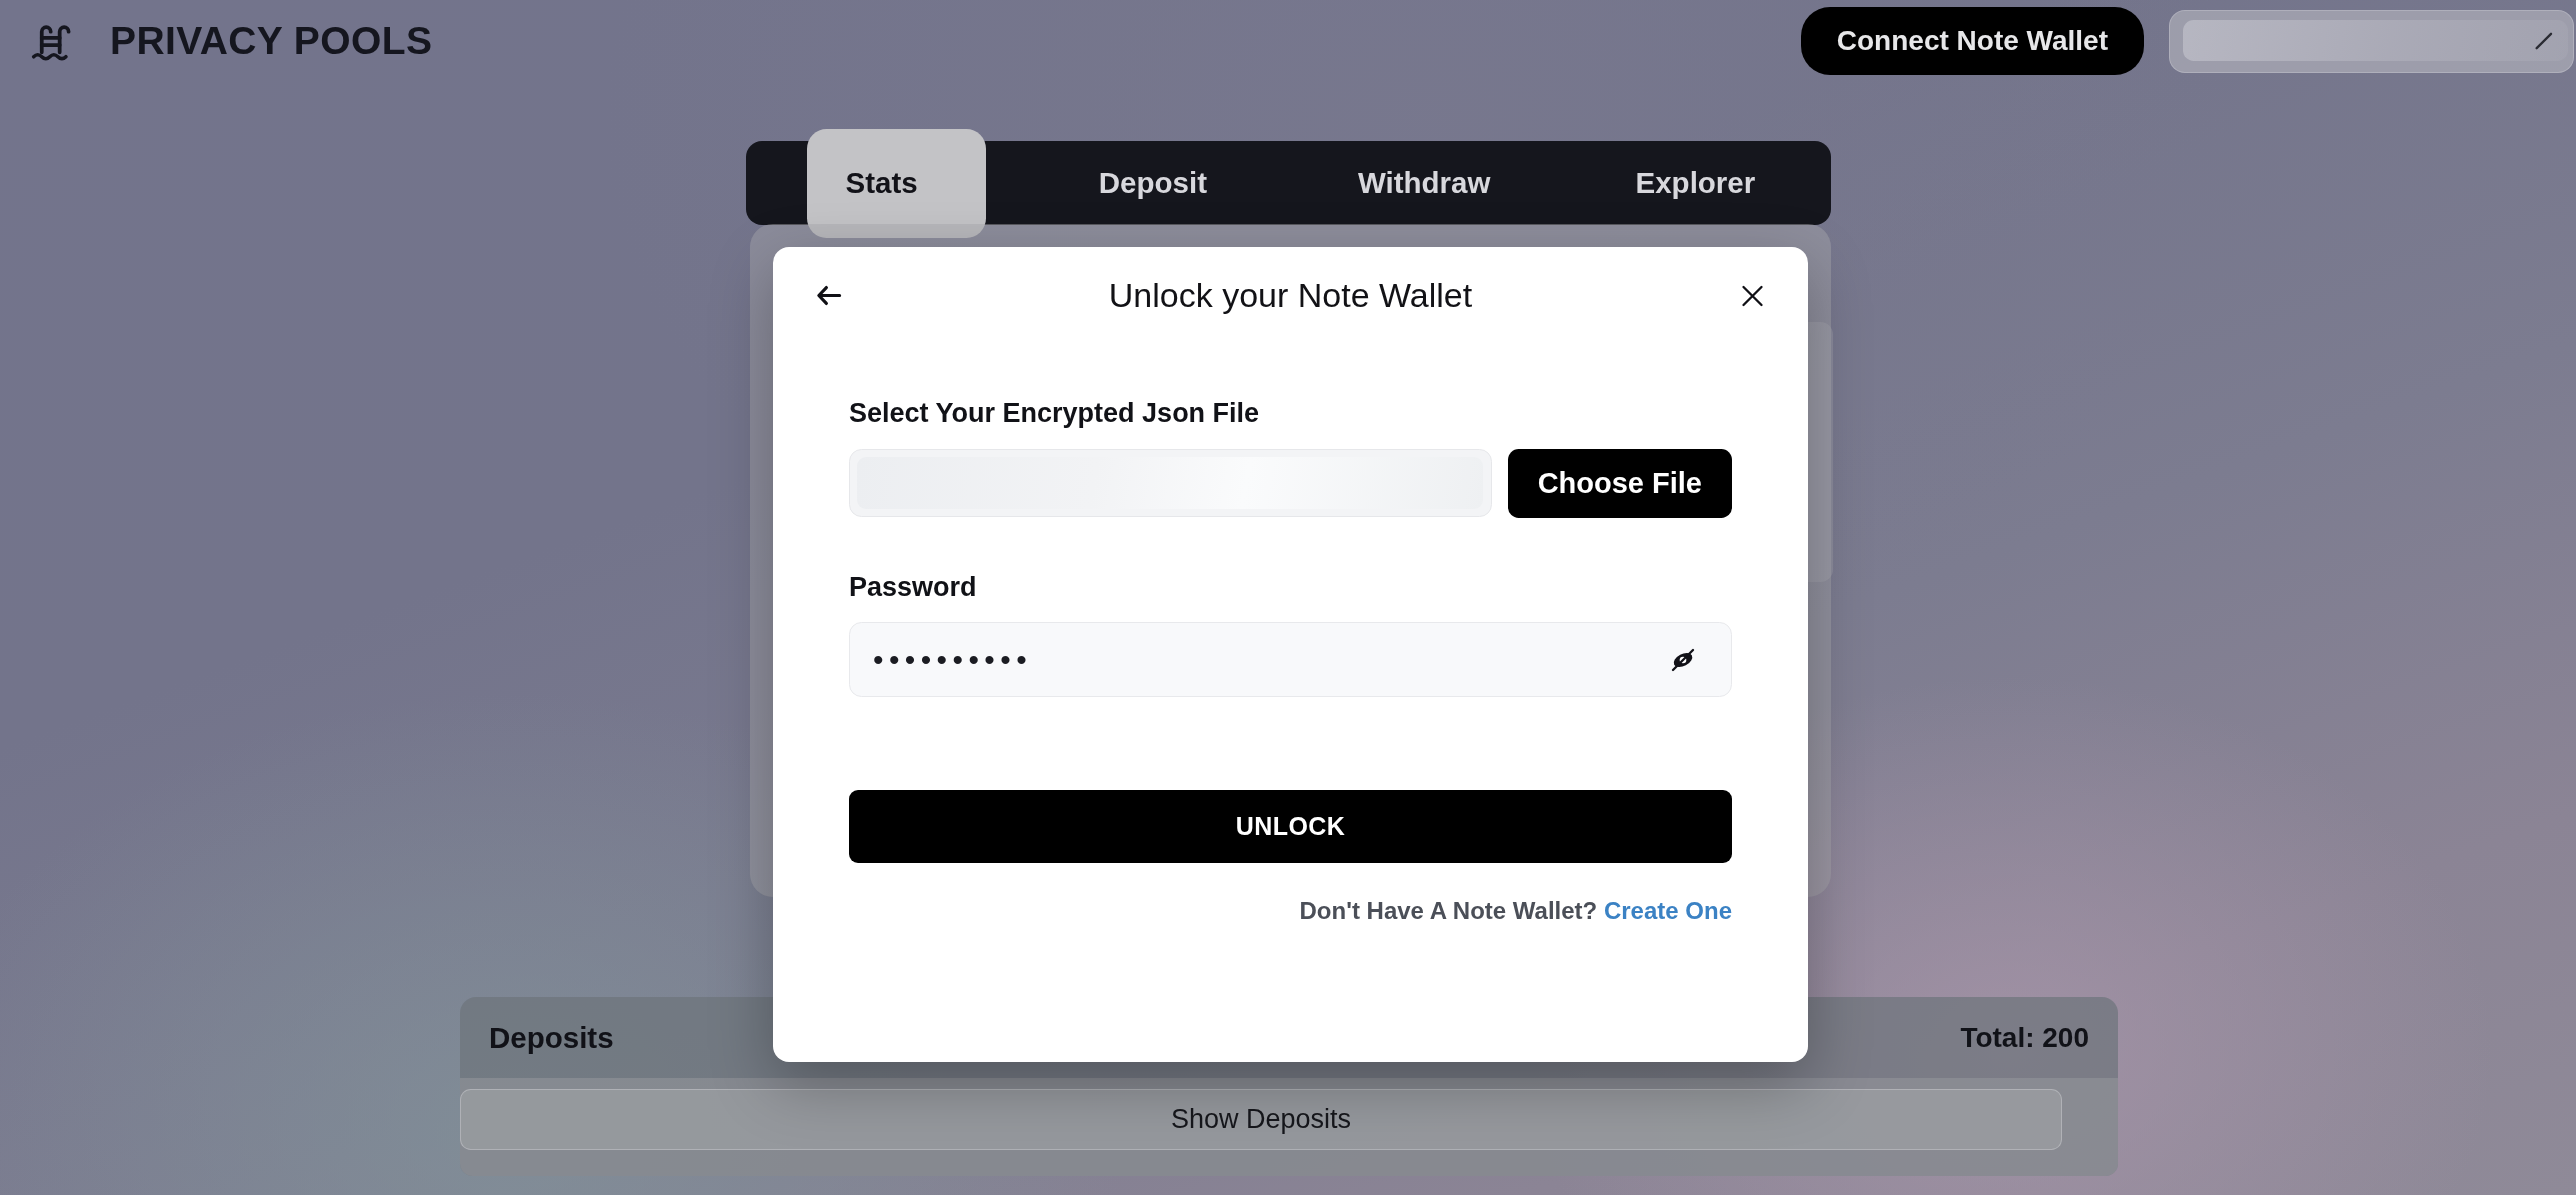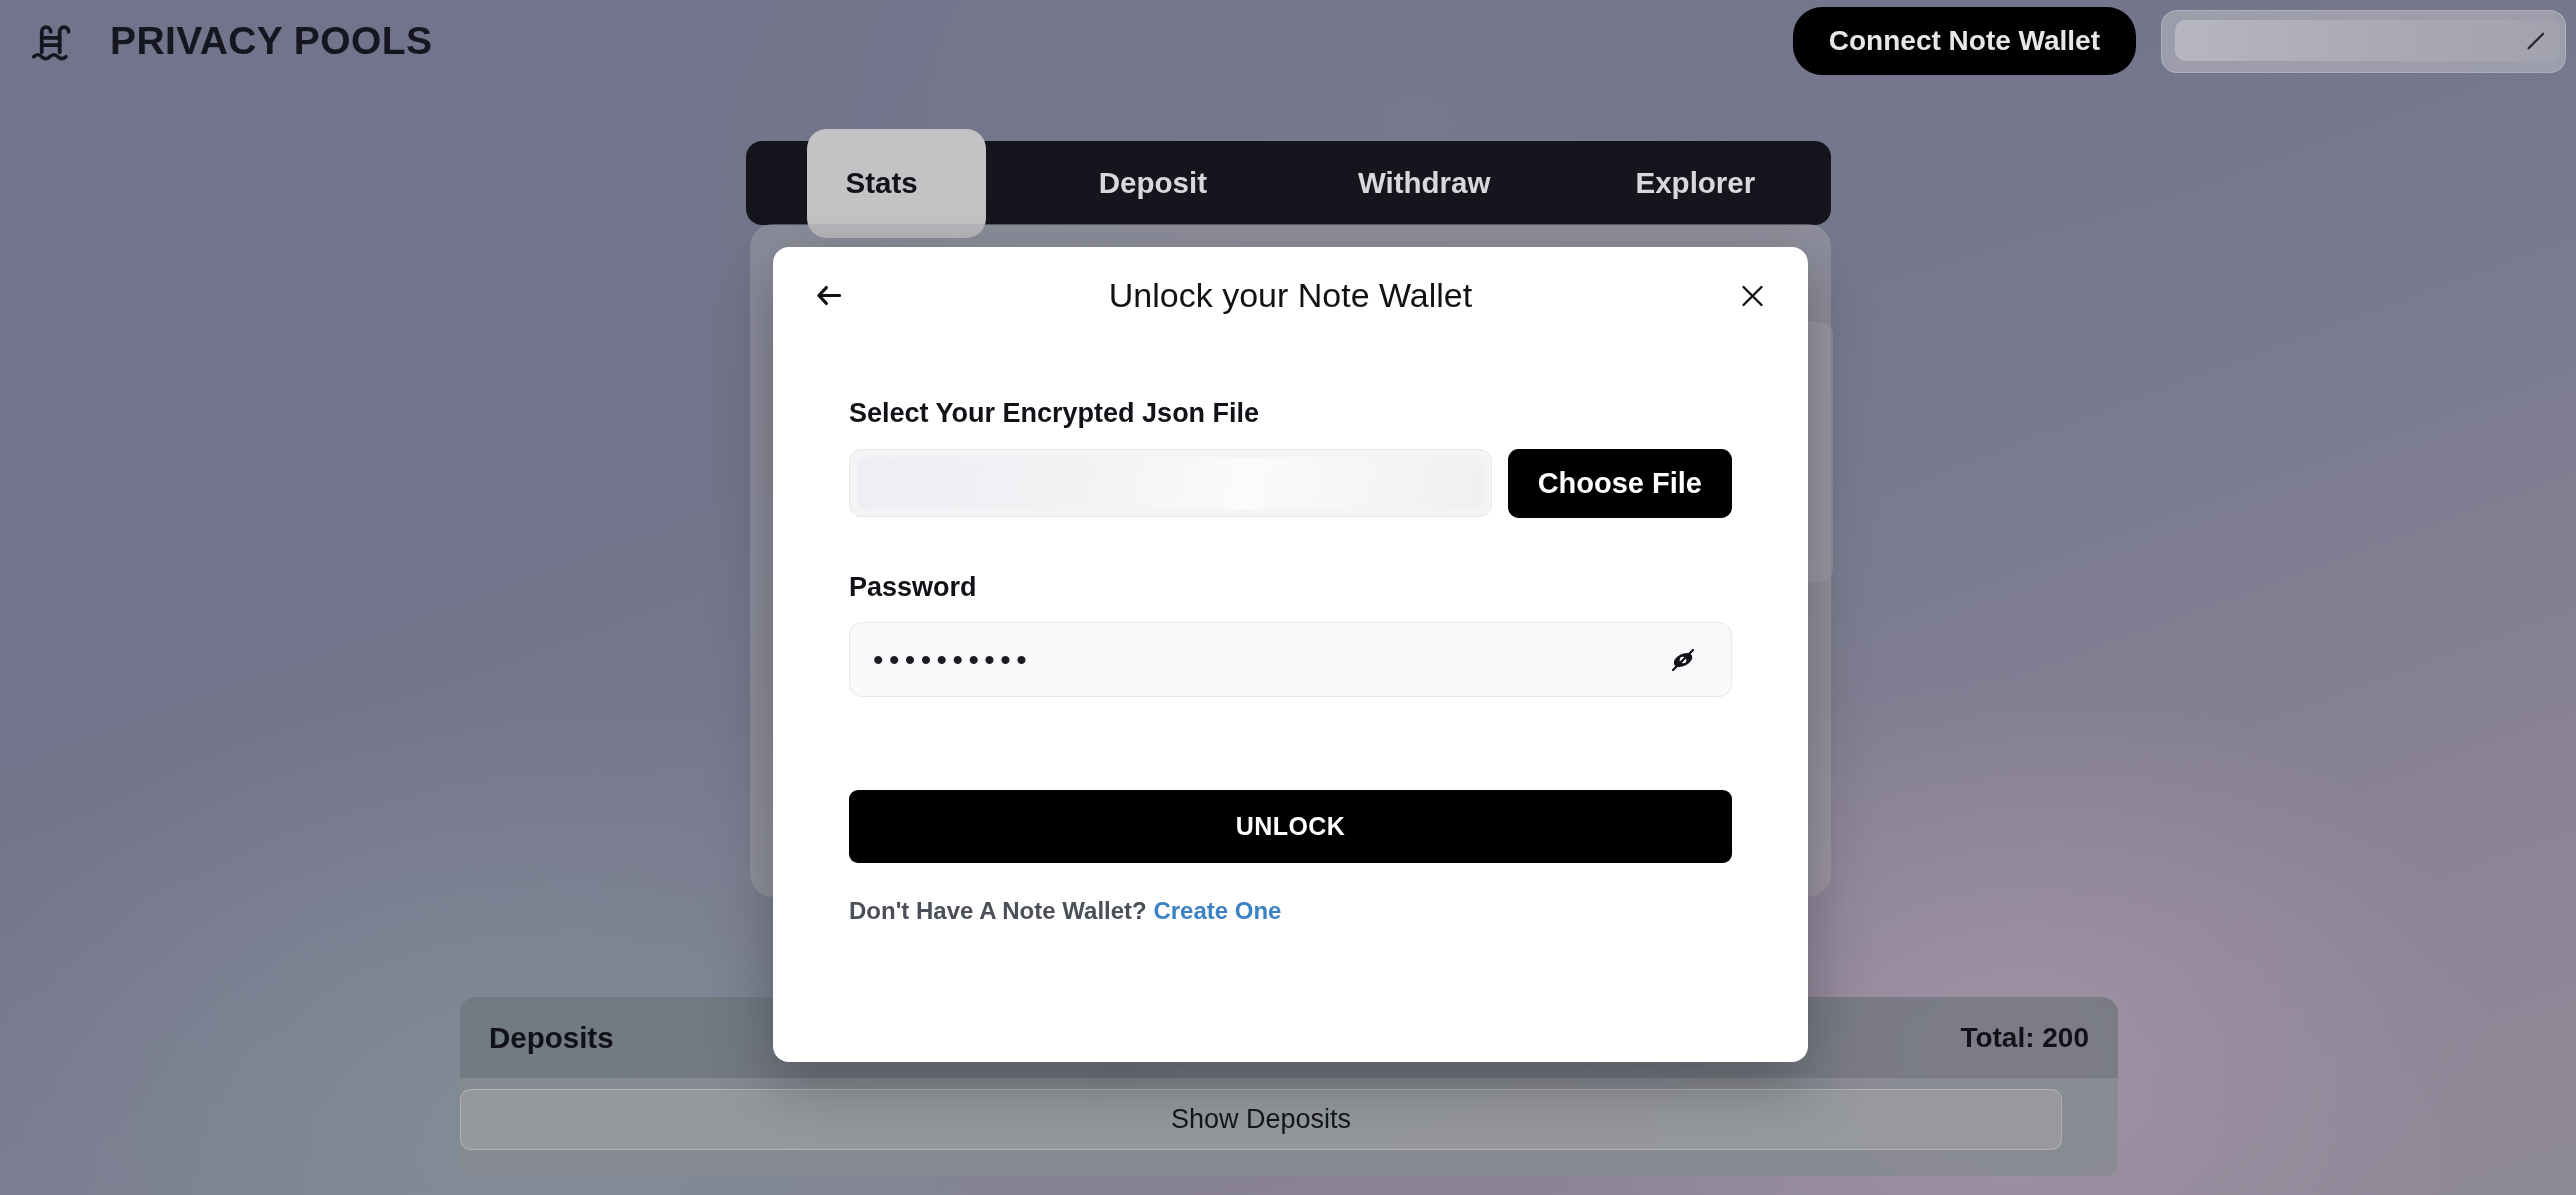--- a/index.html
+++ b/index.html
@@ -23,21 +23,21 @@
     display: flex; align-items: center;
   }
   .brand { display: flex; align-items: center; gap: 35px; margin-left: 30px; text-align: center; }
   .brand-icon { width: 45px; height: 43px; display: block; }
   .brand-text {
     font-size: 39px; font-weight: 700; letter-spacing: 0.4px; color: #15161f;
     white-space: nowrap;
   }
   .topbar-right {
     position: absolute; right: 0; top: 0; height: 82px;
-    display: flex; align-items: center; gap: 25px; padding-right: 10px;
+    display: flex; align-items: center; gap: 25px; padding-right: 2px;
   }
   .connect-btn {
     background: #000; color: #e7e7e9; border: none;
     font-size: 28px; font-weight: 600; font-family: inherit;
     border-radius: 29px; padding: 18px 36px; cursor: pointer;
     white-space: nowrap;
   }
   .wallet-pill {
     width: 405px; height: 63px; border-radius: 16px;
     background: rgba(190,190,196,0.55);
@@ -175,21 +175,21 @@
     background: none; border: none; cursor: pointer; padding: 0;
     width: 32px; height: 32px; display: flex; align-items: center; justify-content: center;
   }
   .unlock-btn {
     display: block; width: 100%; height: 73px; margin-top: 93px;
     background: #000; color: #fff; border: none; border-radius: 9px;
     font-size: 25px; font-weight: 600; letter-spacing: 0.4px;
     font-family: inherit; cursor: pointer;
   }
   .modal-footer {
-    text-align: left; margin-top: 34px;
+    text-align: right; margin-top: 34px;
     font-size: 24px; font-weight: 700; color: #4b4f58;
   }
   .create-one-link {
     color: #3b82c4; text-decoration: none; font-weight: 700; cursor: pointer;
   }
 </style>
 </head>
 <body>
 
 <div class="topbar">

